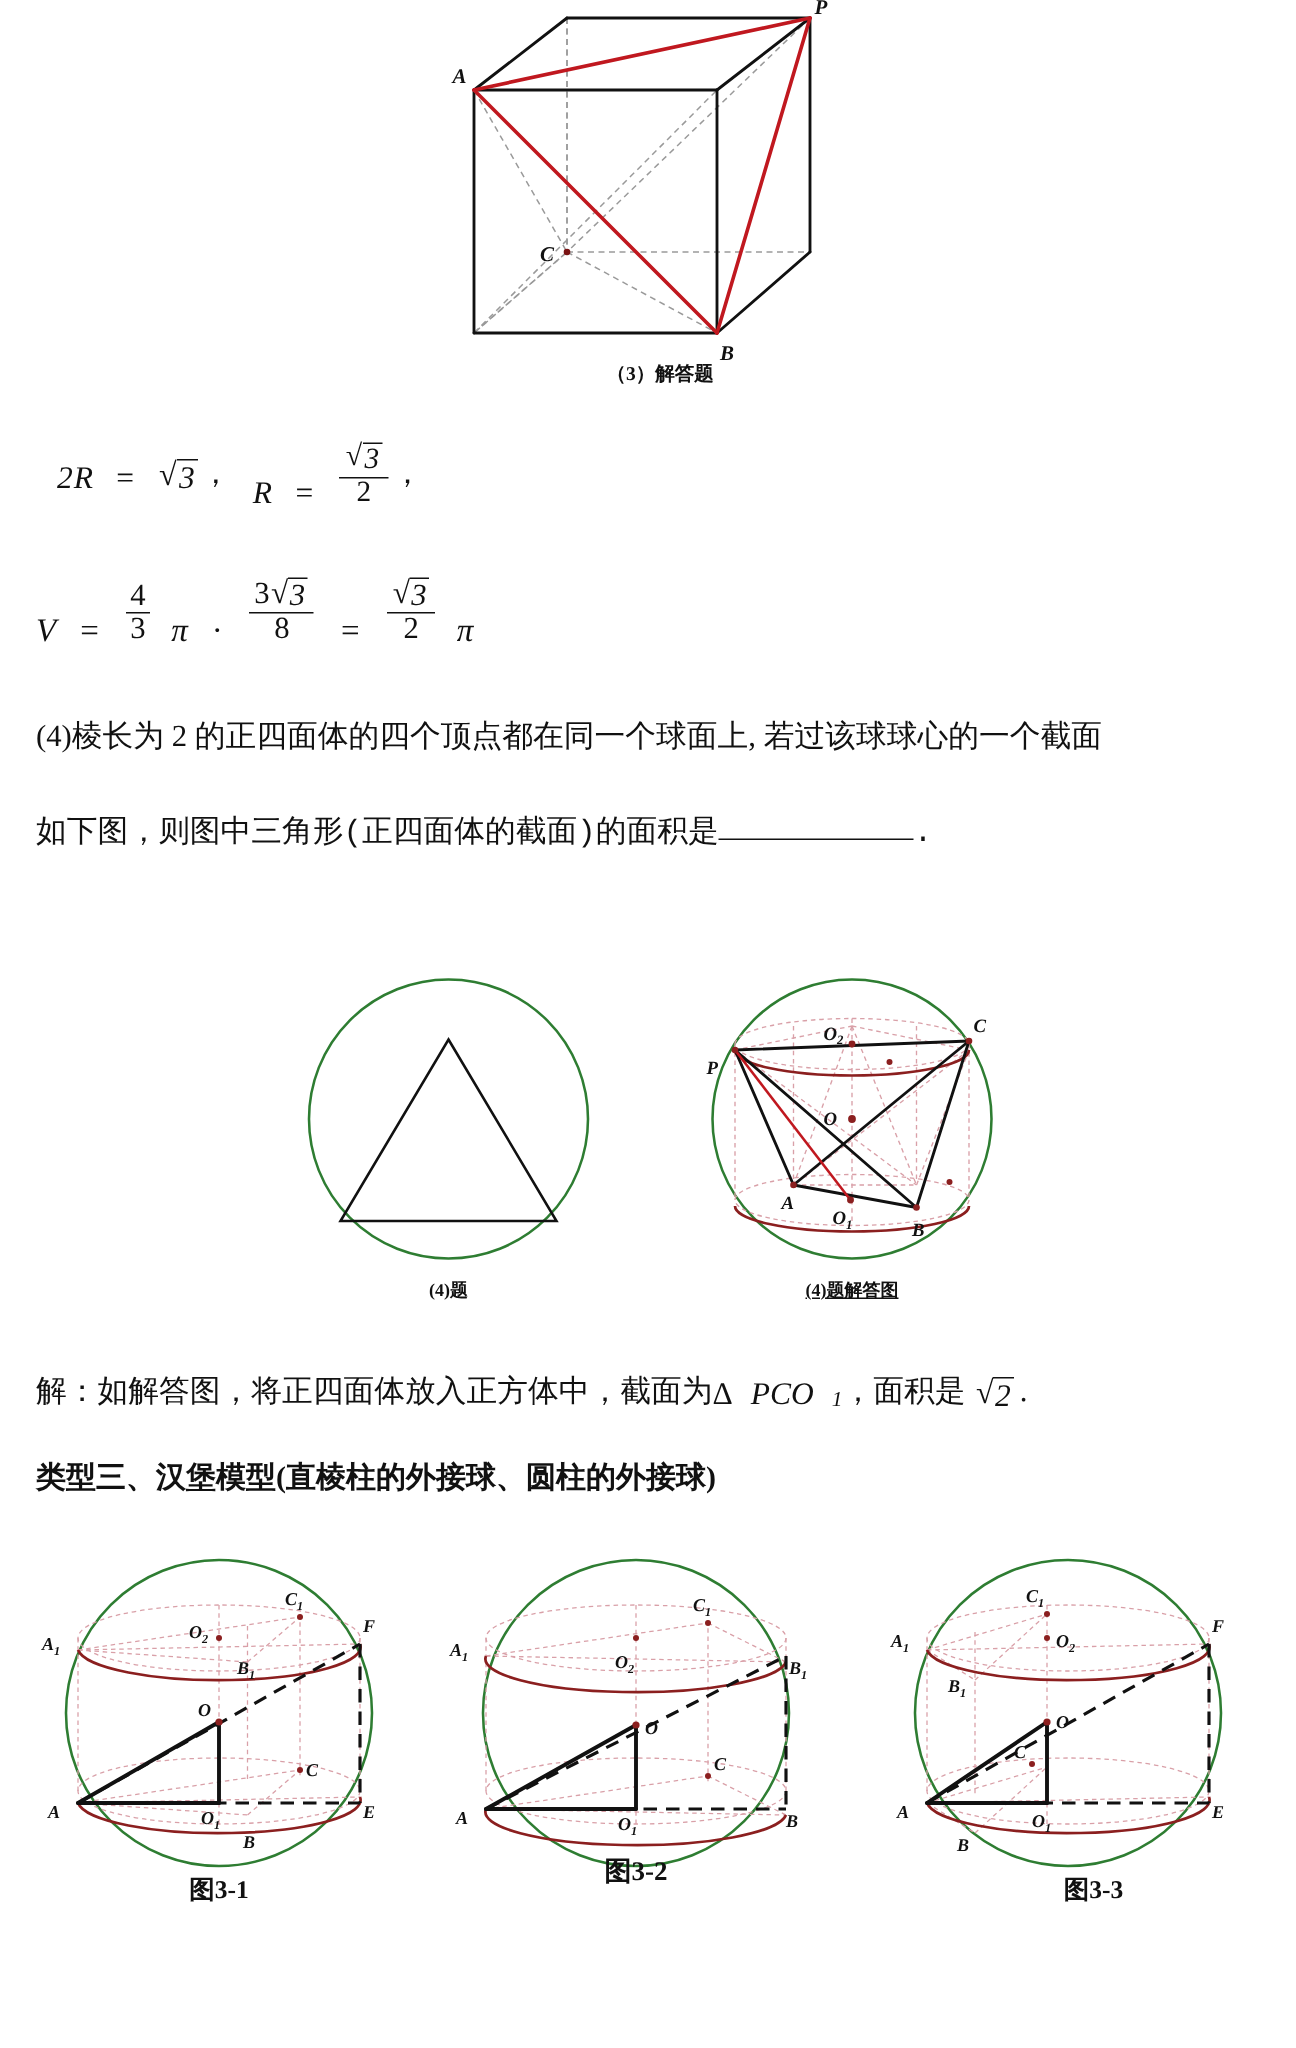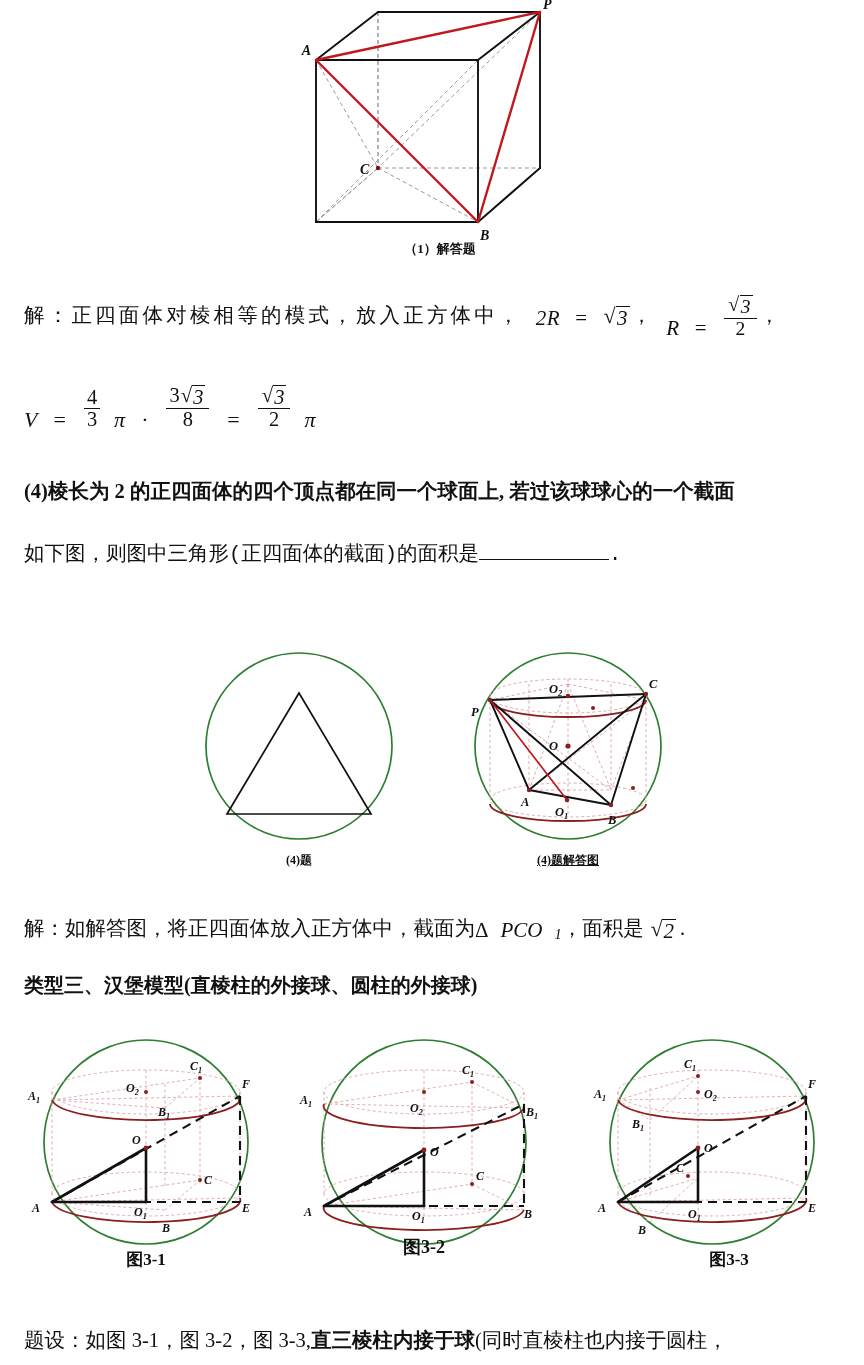--- a/index.html
+++ b/index.html
@@ -135,25 +135,25 @@
 
       <g fill="#7a1212">
         <circle cx="78" cy="168" r="2.2"></circle>
       </g>
 
       <text class="lbl" x="243" y="9" font-size="14">P</text>
       <text class="lbl" x="3" y="55" font-size="14" text-anchor="end" transform="translate(8,0)">A</text>
       <text class="lbl" x="60" y="174" font-size="14">C</text>
       <text class="lbl" x="180" y="240" font-size="14">B</text>
     </svg>
-    <div class="caption" style="left:0px; top:240px; width:280px; font-size:13px;">（1）解答题</div>
+    <div class="caption" style="left:0px; top:240px; width:280px; font-size:13px;">（3）解答题</div>
   </div>
 
   <div class="tline justify" style="left:24px; top:295px;">
-    <span style="letter-spacing:3.2px;">解：正四面体对棱相等的模式，放入正方体中，</span><span style="display:inline-block;width:14px;"></span><span class="math">
+    <span style="display:inline-block;width:14px;"></span><span class="math">
         <span>2R</span>
         <span class="up" style="margin:0 3px;">=</span>
         <span class="sqrt">
           <span class="rad">√</span>
           <span class="rnd">3</span>
         </span>
       </span><span>，</span><span style="display:inline-block;width:14px;"></span><span class="math">
         <span>R</span>
         <span class="up" style="margin:0 3px;">=</span>
         <span class="frac">
@@ -188,21 +188,21 @@
           <span class="num"><span class="sqrt">
               <span class="rad">√</span>
               <span class="rnd">3</span>
             </span></span>
           <span class="den up">2</span>
         </span>
       <span>π</span>
     </span>
   </div>
 
-  <div class="tline" style="left:24px; top:481px;font-weight:bold;">(4)棱长为 2 的正四面体的四个顶点都在同一个球面上, 若过该球球心的一个截面</div>
+  <div class="tline" style="left:24px; top:481px;">(4)棱长为 2 的正四面体的四个顶点都在同一个球面上, 若过该球球心的一个截面</div>
   <div class="tline" style="left:24px; top:540px;font-family:Liberation Mono, monospace;">
     <span>如下图，则图中三角形(正四面体的截面)的面积是</span><span class="blank-line" style="width:130px;"></span><span>.</span>
   </div>
 
   <div class="fig" style="left:203px; top:648px;">
     <svg width="192" height="196" viewBox="0 0 192 196">
       <circle cx="96" cy="98" r="93" fill="none" stroke="#2e7d32" stroke-width="1.7"></circle>
       <polygon points="96,45 168,166 24,166" fill="none" stroke="#111" stroke-width="1.7"></polygon>
     </svg>
     <div class="caption" style="left:0px; top:204px; width:192px;">(4)题</div>
@@ -445,17 +445,14 @@
       <text class="lbl" x="116" y="116" font-size="12">O</text>
       <text class="lbl" x="88" y="136" font-size="12">C</text>
       <text class="lbl" x="10" y="176" font-size="12">A</text>
       <text class="lbl" x="100" y="182" font-size="12">O<tspan class="lbl-sub" dy="3">1</tspan></text>
       <text class="lbl" x="220" y="176" font-size="12">E</text>
       <text class="lbl" x="50" y="198" font-size="12">B</text>
     </svg>
     <div class="caption" style="left:17px; top:212px; width:248px; font-size:17px;">图3-3</div>
   </div>
 
-  <div class="tline" style="left:24px; top:1330px;">
-    <span>题设：如图 3-1，图 3-2，图 3-3,</span><span class="bold">直三棱柱内接于球</span><span>(同时直棱柱也内接于圆柱，</span>
-  </div>
 
 </div>
 
 </body></html>

